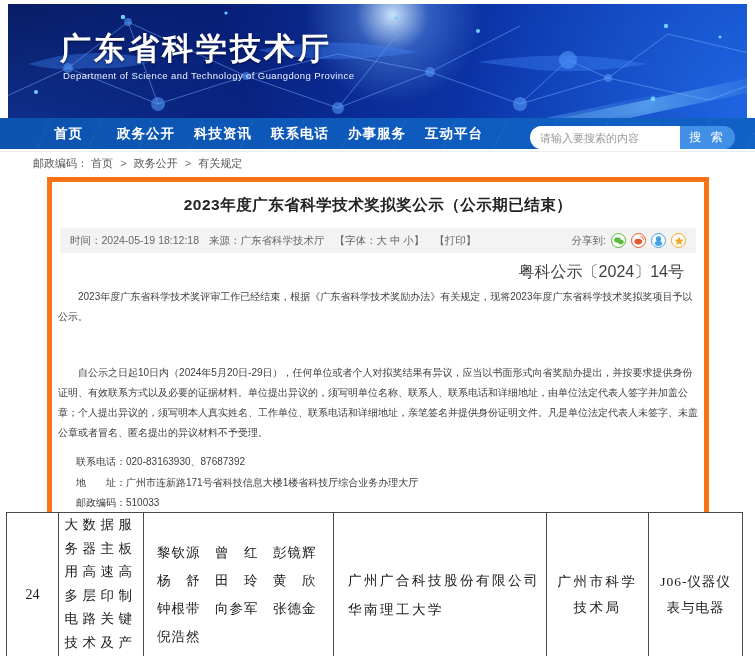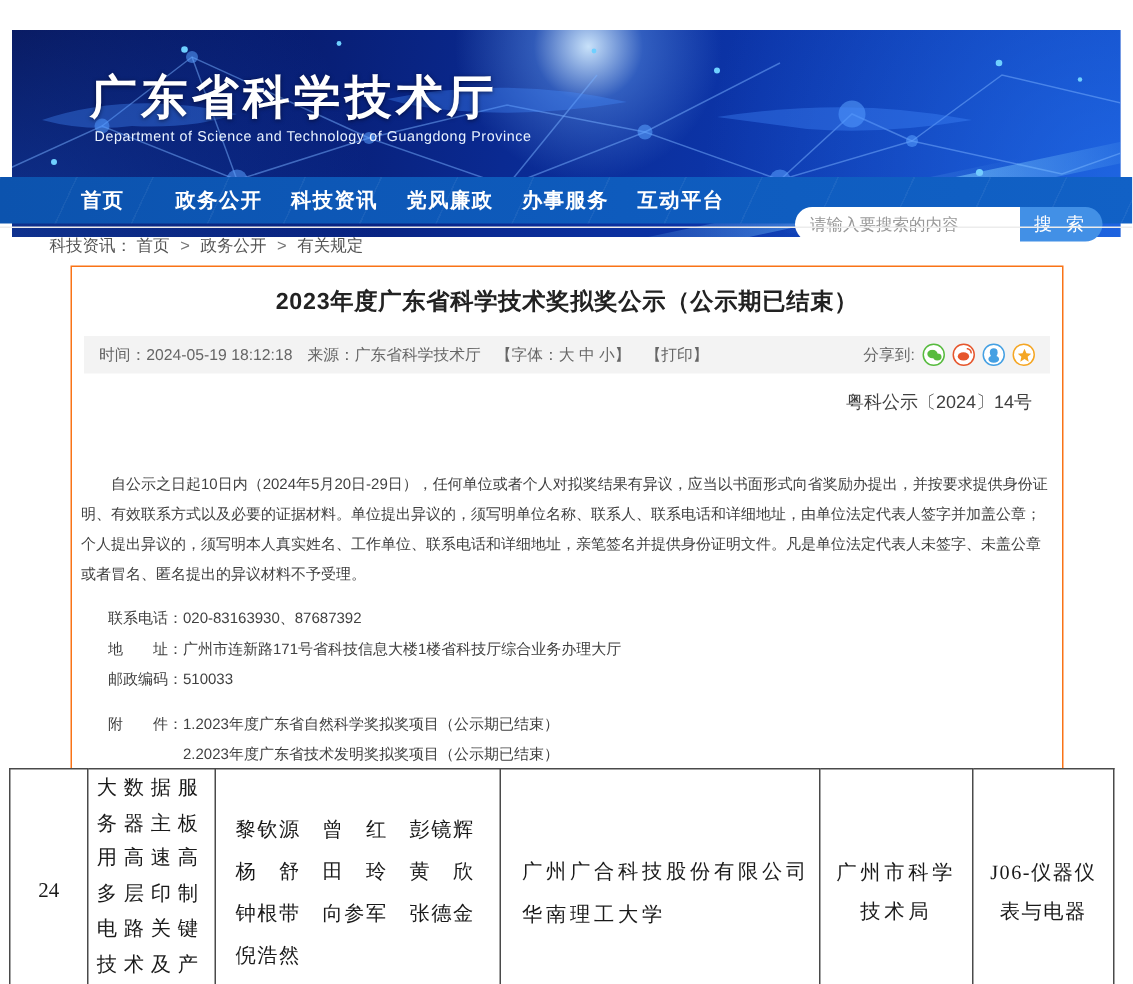--- a/index.html
+++ b/index.html
@@ -2,21 +2,21 @@
 <html><head>
 <meta charset="utf-8">
 <style>
   * { margin:0; padding:0; box-sizing:border-box; }
   html,body { background:#ffffff; }
   body { font-family:"Liberation Sans","DejaVu Sans",sans-serif; }
   #page { position:relative; width:755px; height:656px; overflow:hidden; background:#fff; }
 
   
   #banner{
-    position:absolute; left:8px; top:20px; width:739px; height:138px; overflow:hidden;
+    position:absolute; left:8px; top:4px; width:739px; height:138px; overflow:hidden;
     background:
       radial-gradient(circle at 52% 8%, rgba(210,235,255,.95) 0%, rgba(120,180,255,.35) 9%, rgba(60,120,255,0) 22%),
       radial-gradient(circle at 101% 80%, rgba(45,130,255,.55) 0%, rgba(45,130,255,0) 38%),
       radial-gradient(circle at -2% 110%, rgba(25,90,220,.5) 0%, rgba(25,90,220,0) 34%),
       linear-gradient(102deg,#050b44 0%,#071a6a 20%,#0a2a92 45%,#0c35a9 66%,#0e44c0 100%);
   }
   #banner .streak{ position:absolute; height:14px; background:linear-gradient(90deg,rgba(90,180,255,0),rgba(120,200,255,.55),rgba(90,180,255,0)); transform:rotate(-12deg); border-radius:7px;}
   #banner .streak.s1{ right:-30px; bottom:28px; width:260px;}
   #banner .streak.s2{ right:60px; bottom:6px; width:320px; opacity:.7;}
   .banner-title{ position:absolute; left:52px; top:24px; color:#fff; font-size:31px; font-weight:bold; letter-spacing:3px; text-shadow:0 1px 3px rgba(0,0,20,.6); }
@@ -27,43 +27,43 @@
   #nav{
     position:absolute; left:0; top:118px; width:755px; height:31px;
     background:linear-gradient(90deg,#0c53ae 0%,#0e5bbd 55%,#1161c6 100%);
     display:flex; align-items:center;
   }
   #nav:before{ content:""; position:absolute; inset:0;
     background:repeating-linear-gradient(115deg, rgba(255,255,255,.05) 0 1px, rgba(255,255,255,0) 1px 46px); }
   .nav-items{ display:flex; list-style:none; padding-left:54px; position:relative; }
   .nav-items li{ color:#ffffff; font-size:13.5px; font-weight:600; margin-right:19px; letter-spacing:1px; cursor:pointer; white-space:nowrap; }
   .nav-items li:first-child{ margin-right:34px; }
-  .nav-search{ position:absolute; right:20px; top:20px; display:flex; height:19px; }
+  .nav-search{ position:absolute; right:20px; top:8px; display:flex; height:19px; }
   .nav-search input{ width:150px; height:23px; border:none; outline:none; border-radius:12px 0 0 12px; padding:0 10px; font-size:11px; color:#333; }
   .nav-search input::placeholder{ color:#999; }
   .nav-search button{ width:55px; height:23px; border:none; background:#4290e6; color:#fff; font-size:12px; letter-spacing:3px; border-radius:0 12px 12px 0; cursor:pointer; }
   #nav-underline{ position:absolute; left:0; top:151px; width:755px; height:1px; background:#ececec; }
 
   
   #breadcrumb{ position:absolute; left:33px; top:156px; font-size:11px; color:#555; }
   #breadcrumb a{ color:#555; text-decoration:none; cursor:pointer; }
   #breadcrumb .sep{ margin:0 4px; color:#777; }
 
   
-  #content-box{ position:absolute; left:47px; top:177px; width:662px; height:479px; background:#fff; border:1px solid #f97316; }
+  #content-box{ position:absolute; left:47px; top:177px; width:662px; height:479px; background:#fff; border:5px solid #f97316; }
   .article-title{ margin-top:13px; text-align:center; font-size:15.5px; font-weight:bold; color:#222; letter-spacing:.5px; }
   .meta-bar{ margin:12px 8px 0 8px; height:25px; background:#f3f3f3; display:flex; align-items:center; padding:0 10px; font-size:10.5px; color:#666; }
   .meta-left{ display:flex; align-items:center; gap:10px; white-space:nowrap; }
   .meta-left .clickable{ cursor:pointer; }
   .meta-right{ margin-left:auto; display:flex; align-items:center; gap:5px; }
   .share-icon{ width:15px; height:15px; border-radius:50%; border:1px solid; display:flex; align-items:center; justify-content:center; background:#fff; cursor:pointer; }
   .share-icon svg{ display:block; }
 
   .article-body{ padding:0 4px 0 4px; font-size:10px; color:#404040; line-height:20px; }
-  .doc-number{ text-align:right; padding-right:16px; margin-top:9px; font-size:12px; }
+  .doc-number{ text-align:right; padding-right:16px; margin-top:9px; font-size:16px; }
   .para{ text-indent:2em; padding:0 2px;margin-top:36px; }
   .para.p1{ margin-top:5px; }
   .contacts{ margin-top:9px; padding-left:2em; line-height:20.5px; }
   .attachments{ margin-top:9px; padding-left:2em; display:flex; }
   .attachments .label{ white-space:pre; }
   .attachments .items div{ line-height:20.5px; cursor:pointer; }
 
   
   #award-table{ position:absolute; left:6px; top:512px; border-collapse:collapse; table-layout:fixed;
     font-family:"Liberation Serif","DejaVu Serif",serif; color:#1a1a1a; background:#fff; }
@@ -124,33 +124,33 @@
     <div class="streak s2"></div>
     <div class="banner-title">广东省科学技术厅</div>
     <div class="banner-sub">Department of Science and Technology of Guangdong Province</div>
   </div>
 
   <div id="nav">
     <ul class="nav-items">
       <li>首页</li>
       <li>政务公开</li>
       <li>科技资讯</li>
-      <li>党风廉政</li>
+      <li>联系电话</li>
       <li>办事服务</li>
       <li>互动平台</li>
     </ul>
     <div class="nav-search">
       <input type="text" placeholder="请输入要搜索的内容" style="">
       <button>搜 索</button>
     </div>
   </div>
   <div id="nav-underline"></div>
 
   <div id="breadcrumb">
-    <span>科技资讯：</span>
+    <span>邮政编码：</span>
     <a>首页</a>
     <span class="sep">&gt;</span>
     <a>政务公开</a>
     <span class="sep">&gt;</span>
     <a>有关规定</a>
   </div>
 
   <div id="content-box">
     <div class="article-title">2023年度广东省科学技术奖拟奖公示（公示期已结束）</div>
 
@@ -186,20 +186,21 @@
         <span class="share-icon" style="border-color: rgb(245, 166, 35);">
           <svg width="10" height="10" viewBox="0 0 10 10">
             <path d="M5,0.5 L6.3,3.5 L9.5,3.8 L7.1,5.9 L7.8,9.1 L5,7.4 L2.2,9.1 L2.9,5.9 L0.5,3.8 L3.7,3.5 Z" fill="#f5a623"></path>
           </svg>
         </span>
       </div>
     </div>
 
     <div class="article-body">
       <div class="doc-number">粤科公示〔2024〕14号</div>
+      <p class="para p1">2023年度广东省科学技术奖评审工作已经结束，根据《广东省科学技术奖励办法》有关规定，现将2023年度广东省科学技术奖拟奖项目予以公示。</p>
       <p class="para">自公示之日起10日内（2024年5月20日-29日），任何单位或者个人对拟奖结果有异议，应当以书面形式向省奖励办提出，并按要求提供身份证明、有效联系方式以及必要的证据材料。单位提出异议的，须写明单位名称、联系人、联系电话和详细地址，由单位法定代表人签字并加盖公章；个人提出异议的，须写明本人真实姓名、工作单位、联系电话和详细地址，亲笔签名并提供身份证明文件。凡是单位法定代表人未签字、未盖公章或者冒名、匿名提出的异议材料不予受理。</p>
 
       <div class="contacts">
         <div>联系电话：020-83163930、87687392</div>
         <div>地　　址：广州市连新路171号省科技信息大楼1楼省科技厅综合业务办理大厅</div>
         <div>邮政编码：510033</div>
       </div>
 
       <div class="attachments">
         <span class="label">附　　件：</span>

